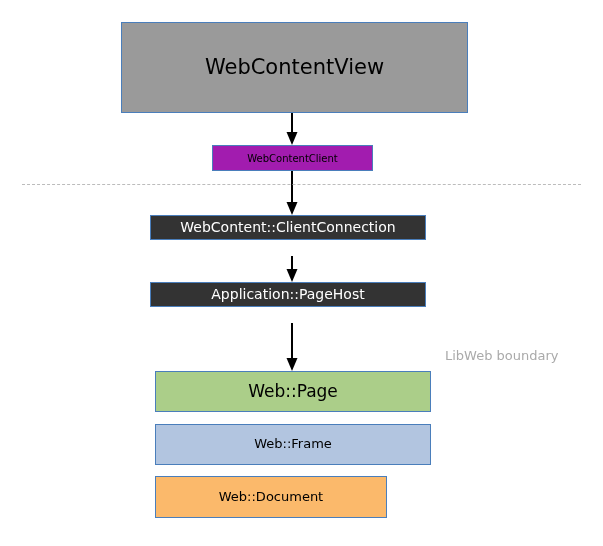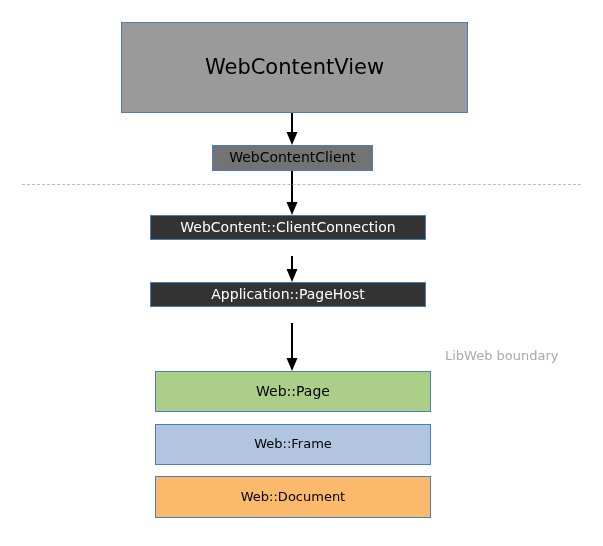--- a/index.html
+++ b/index.html
@@ -35,54 +35,54 @@
     width: 347px;
     height: 91px;
     background: #9a9a9a;
     font-size: 21px;
   }
   .node-webcontentclient {
     left: 212px;
     top: 145px;
     width: 161px;
     height: 26px;
-    background: #737373;
-    font-size: 14px;
+    background: #a21caf;
+    font-size: 10px;
   }
   .node-dark {
     background: #333333;
     color: #ffffff;
     font-size: 14px;
     left: 150px;
     width: 276px;
     height: 25px;
   }
   .node-clientconnection { top: 215px; }
   .node-pagehost { top: 282px; }
 
   .node-page {
     left: 155px;
     top: 371px;
     width: 276px;
     height: 41px;
     background: #abce89;
-    font-size: 14px;
+    font-size: 17px;
   }
   .node-frame {
     left: 155px;
     top: 424px;
     width: 276px;
     height: 41px;
     background: #b2c5e0;
     font-size: 13px;
   }
   .node-document {
     left: 155px;
     top: 476px;
-    width: 276px;
+    width: 232px;
     height: 42px;
     background: #fbb96b;
     font-size: 13px;
   }
 
   
   .arrow {
     position: absolute;
     left: 0;
     top: 0;

